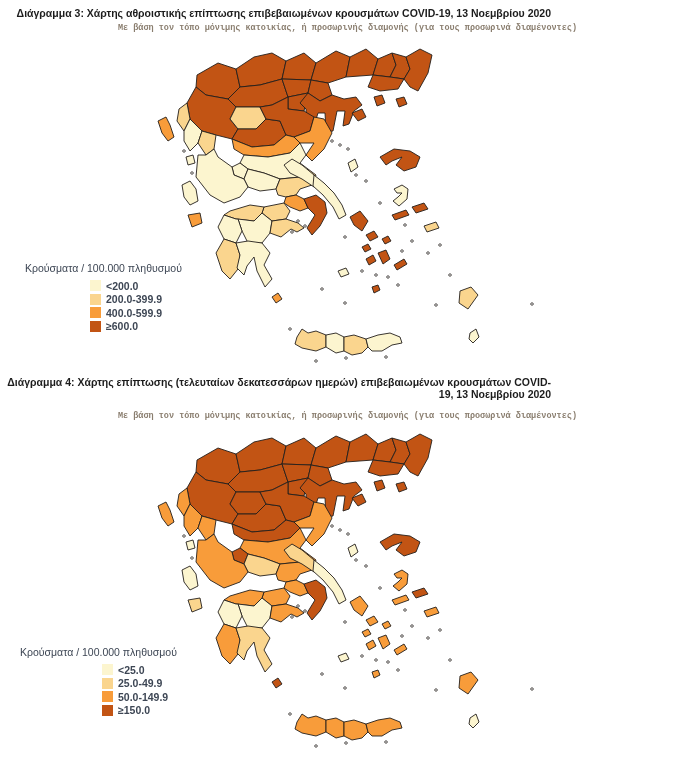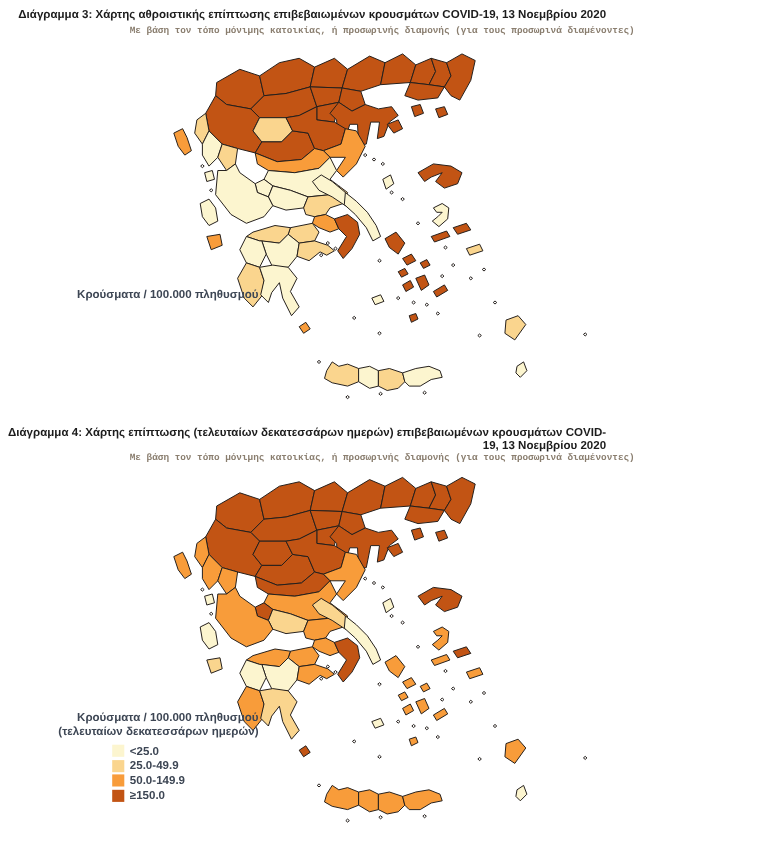--- a/index.html
+++ b/index.html
@@ -8,21 +8,21 @@
   .fig-title{position:absolute;left:0;width:551px;text-align:right;
        font-size:10.5px;font-weight:bold;color:#1c1c1c;letter-spacing:0;}
   .fig-sub{position:absolute;left:0;width:695px;text-align:center;
        font-size:8.5px;font-weight:bold;color:#8a7e6f;font-family:Liberation Mono, monospace;}
   .map-svg{position:absolute;left:140px;width:550px;height:345px;}
   #map1-svg{top:45px;}
   #map2-svg{top:430px;}
   .legend{position:absolute;color:#3d4654;z-index:5;}
   #legend1{left:25px;top:262px;width:210px;}
   #legend2{left:20px;top:646px;width:215px;}
-  .legend-title{font-size:10.5px;font-weight:bold;text-align:right;
+  .legend-title{font-size:10.5px;font-weight:normal;text-align:left;
        line-height:13px;color:#3d4654;}
   .legend-rows{margin-top:4px;}
   #legend1 .legend-rows{margin-left:65px;}
   #legend2 .legend-rows{margin-left:82px;}
   .legend-row{display:flex;align-items:center;height:13.5px;}
   .swatch{width:11px;height:11px;margin-right:5px;flex:0 0 11px;}
   .legend-label{font-size:10.5px;font-weight:bold;white-space:nowrap;}
 </style>
 </head>
 <body>
@@ -128,23 +128,41 @@
     <polygon points="240,156.6 241.6,158 240,159.4 238.4,158" fill="#FFFFFF" stroke="#241F1C" stroke-width="0.9"></polygon>
     <polygon points="226,134.6 227.6,136 226,137.4 224.4,136" fill="#FFFFFF" stroke="#241F1C" stroke-width="0.9"></polygon>
     <polygon points="216,128.6 217.6,130 216,131.4 214.4,130" fill="#FFFFFF" stroke="#241F1C" stroke-width="0.9"></polygon>
     <polygon points="265,178.6 266.6,180 265,181.4 263.4,180" fill="#FFFFFF" stroke="#241F1C" stroke-width="0.9"></polygon>
   </svg>
 
 <div class="legend" id="legend1">
   <div class="legend-title">
     <div>Κρούσματα / 100.000 πληθυσμού</div>
   </div>
+  <div class="legend-rows" id="legend1-rows">
+      <div class="legend-row">
+        <span class="swatch" style="background: rgb(252, 245, 207);"></span>
+        <span class="legend-label">&lt;200.0</span>
+      </div>
+      <div class="legend-row">
+        <span class="swatch" style="background: rgb(250, 213, 142);"></span>
+        <span class="legend-label">200.0-399.9</span>
+      </div>
+      <div class="legend-row">
+        <span class="swatch" style="background: rgb(248, 156, 58);"></span>
+        <span class="legend-label">400.0-599.9</span>
+      </div>
+      <div class="legend-row">
+        <span class="swatch" style="background: rgb(194, 84, 20);"></span>
+        <span class="legend-label">≥600.0</span>
+      </div>
+    </div>
 </div>
 
-<div class="fig-title" style="top:387px">Διάγραμμα 4: Χάρτης επίπτωσης (τελευταίων δεκατεσσάρων ημερών) επιβεβαιωμένων κρουσμάτων COVID-19, 13 Νοεμβρίου 2020</div>
+<div class="fig-title" style="top:376px">Διάγραμμα 4: Χάρτης επίπτωσης (τελευταίων δεκατεσσάρων ημερών) επιβεβαιωμένων κρουσμάτων COVID-19, 13 Νοεμβρίου 2020</div>
 <div class="fig-sub" style="top:411px">Με βάση τον τόπο μόνιμης κατοικίας, ή προσωρινής διαμονής (για τους προσωρινά διαμένοντες)</div>
 
 <svg id="map2-svg" class="map-svg" viewBox="0 0 550 345" preserveAspectRatio="none">
     <polygon points="57,30 78,18 96,24 100,42 88,54 66,50 56,42" fill="#C25414" stroke="#241F1C" stroke-width="0.9" stroke-linejoin="round"></polygon>
     <polygon points="96,24 114,12 132,8 146,16 142,34 120,40 100,42" fill="#C25414" stroke="#241F1C" stroke-width="0.9" stroke-linejoin="round"></polygon>
     <polygon points="146,16 164,8 176,18 171,35 142,34" fill="#C25414" stroke="#241F1C" stroke-width="0.9" stroke-linejoin="round"></polygon>
     <polygon points="176,18 196,6 210,12 206,32 188,38 171,35" fill="#C25414" stroke="#241F1C" stroke-width="0.9" stroke-linejoin="round"></polygon>
     <polygon points="210,12 226,4 238,14 233,30 206,32" fill="#C25414" stroke="#241F1C" stroke-width="0.9" stroke-linejoin="round"></polygon>
     <polygon points="238,14 252,8 256,20 250,32 233,30" fill="#C25414" stroke="#241F1C" stroke-width="0.9" stroke-linejoin="round"></polygon>
     <polygon points="252,8 266,12 270,24 264,34 250,32 256,20" fill="#C25414" stroke="#241F1C" stroke-width="0.9" stroke-linejoin="round"></polygon>
@@ -237,21 +255,20 @@
     <polygon points="150,282.6 151.6,284 150,285.4 148.4,284" fill="#FFFFFF" stroke="#241F1C" stroke-width="0.9"></polygon>
     <polygon points="240,156.6 241.6,158 240,159.4 238.4,158" fill="#FFFFFF" stroke="#241F1C" stroke-width="0.9"></polygon>
     <polygon points="226,134.6 227.6,136 226,137.4 224.4,136" fill="#FFFFFF" stroke="#241F1C" stroke-width="0.9"></polygon>
     <polygon points="216,128.6 217.6,130 216,131.4 214.4,130" fill="#FFFFFF" stroke="#241F1C" stroke-width="0.9"></polygon>
     <polygon points="265,178.6 266.6,180 265,181.4 263.4,180" fill="#FFFFFF" stroke="#241F1C" stroke-width="0.9"></polygon>
   </svg>
 
 <div class="legend" id="legend2">
   <div class="legend-title">
     <div>Κρούσματα / 100.000 πληθυσμού</div>
-    <div>(τελευταίων δεκατεσσάρων ημερών)</div>
   </div>
   <div class="legend-rows" id="legend2-rows">
       <div class="legend-row">
         <span class="swatch" style="background: rgb(252, 245, 207);"></span>
         <span class="legend-label">&lt;25.0</span>
       </div>
       <div class="legend-row">
         <span class="swatch" style="background: rgb(250, 213, 142);"></span>
         <span class="legend-label">25.0-49.9</span>
       </div>

